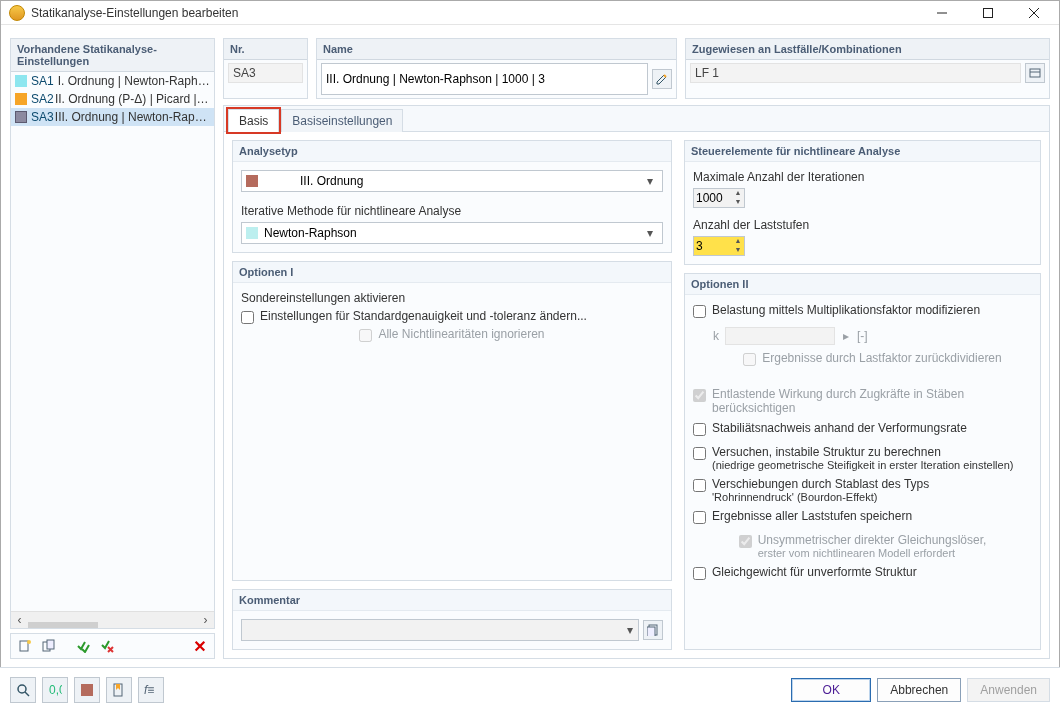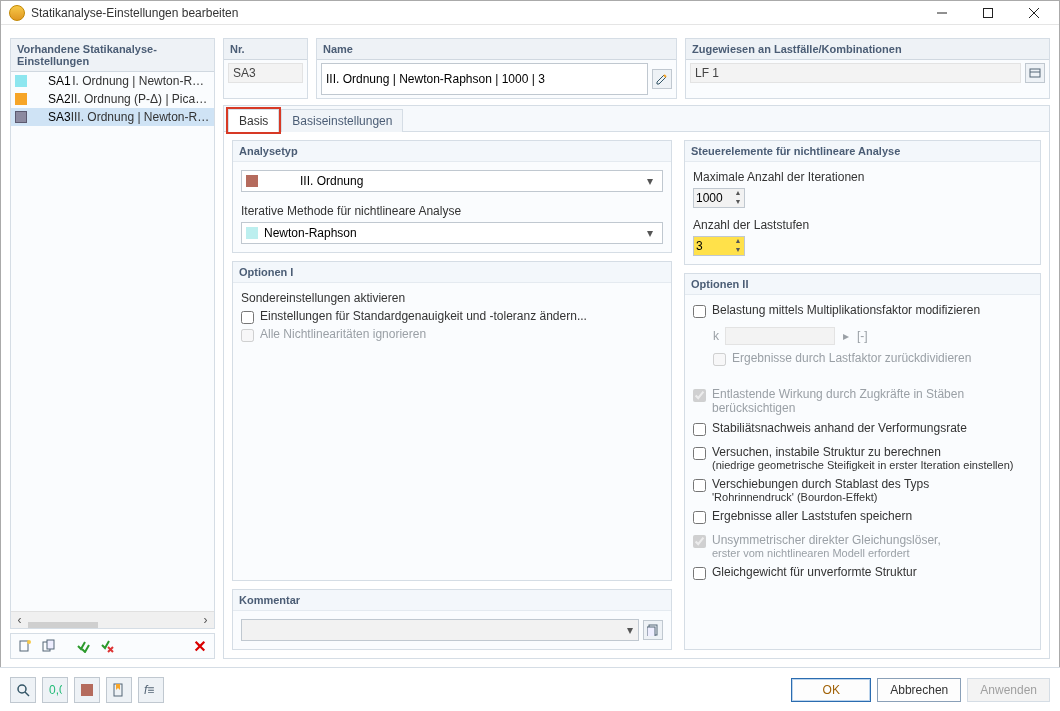--- a/index.html
+++ b/index.html
@@ -17,21 +17,21 @@
 .left-col { width: 205px; display: flex; flex-direction: column; }
 .group-header { background: #eef2f6; border-bottom: 1px solid #d0d8e0; color: #4b5d75; font-weight: 600; font-size: 11px; padding: 4px 6px; }
 .list-pane { border: 1px solid #d5dde5; background: #fafcfe; flex: 1; display: flex; flex-direction: column; overflow: hidden; justify-content: flex-end; }
 .list-body { flex: 1; overflow: hidden; }
 .list-row { display: flex; align-items: center; height: 18px; padding: 0 4px; white-space: nowrap; }
 .list-row.selected { background: #cfe3f5; }
 .swatch { width: 12px; height: 12px; margin-right: 4px; flex: none; }
 .sw-cyan { background: #8de6ef; }
 .sw-orange { background: #f6a528; }
 .sw-grey { background: #8c8aa0; border: 1px solid #5c5a70; }
-.list-id { width: 28px; color: #000000; margin-left: 17px; }
+.list-id { width: 28px; color: #0c4a6e; }
 .list-text { color: #333; overflow: hidden; text-overflow: ellipsis; }
 
 .hscrollbar { height: 17px; background: #f0f0f0; border-top: 1px solid #e0e0e0; display: flex; align-items: center; }
 .hsbtn { width: 17px; height: 17px; display: flex; align-items: center; justify-content: center; color: #555; background: #f0f0f0; }
 .hstrack { flex: 1; position: relative; }
 .hsthumb { position: absolute; left: 0; top: 2px; height: 13px; width: 70px; background: #cfcfcf; }
 
 .left-toolbar { height: 26px; margin-top: 4px; border: 1px solid #d5dde5; background: #fafcfe; display: flex; align-items: center; padding: 0 4px; gap: 4px; }
 .tb-btn { width: 20px; height: 20px; display: flex; align-items: center; justify-content: center; }
 .tb-spacer { flex: 1; }
@@ -70,21 +70,21 @@
 .sec-title { color: #4b5d75; font-weight: 600; font-size: 11px; padding: 4px 6px; border-bottom: 1px solid #e4eaf0; background: #f3f7fb; }
 .field-label { color: #333; margin-bottom: 4px; }
 .combo { display: flex; align-items: center; border: 1px solid #c0c8d0; background: #fff; height: 22px; padding: 0 4px; }
 .combo .combo-text { flex: 1; }
 .combo .cv-btn { width: 16px; color: #555; text-align: center; }
 .combo .sw { width: 12px; height: 12px; margin-right: 6px; }
 .sw-brown { background: #b56b5d; }
 .sw-aqua { background: #bcefef; }
 
 .chk-row { display: flex; align-items: flex-start; gap: 6px; min-height: 18px; color: #333; }
-.chk-row.disabled { color: #9aa0a6; }
+.chk-row.disabled { color: #9aa0a6; justify-content: center; }
 .chk-row input[type=checkbox] { margin-top: 2px; accent-color: #4b5d75; }
 .chk-row .sub { display: block; font-size: 11px; }
 
 .spin-row { display: flex; align-items: center; gap: 4px; }
 .spin { display: inline-flex; align-items: center; border: 1px solid #c0c8d0; background: #f2f2f2; height: 20px; }
 .spin input { width: 38px; border: none; background: transparent; padding: 0 2px; }
 .spin .arrows { width: 12px; display: flex; flex-direction: column; }
 .spin .arrows span { height: 9px; font-size: 7px; line-height: 7px; text-align: center; color: #555; }
 .spin.yellow input { background: #ffe14a; }
 .spin.yellow { background: #ffe14a; }
@@ -96,21 +96,21 @@
 
 .comment-section .sec-body { display: flex; gap: 4px; align-items: center; }
 .comment-combo { flex: 1; display: flex; border: 1px solid #c0c8d0; background: #f2f2f2; height: 22px; align-items: center; }
 .comment-combo .cv-btn { width: 16px; text-align: center; color: #555; }
 
 
 .footer { position: absolute; left: 0; right: 0; bottom: 0; height: 44px; border-top: 1px solid #d5dde5; display: flex; align-items: center; padding: 0 10px; gap: 6px; background: #fff; }
 .footer .tb-btn { width: 26px; height: 26px; border: 1px solid #c0c8d0; background: #eef2f6; }
 .footer .fspacer { flex: 1; }
 .dlg-btn { min-width: 80px; height: 24px; border: 1px solid #8aa0b8; background: #fdfdfd; color: #333; padding: 0 12px; }
-.dlg-btn.primary { border: 1px solid #2b6cb0; color: #a16207; box-shadow: inset 0 0 0 1px #bcd4ec; }
+.dlg-btn.primary { border: 1px solid #2b6cb0; color: #4c1d95; box-shadow: inset 0 0 0 1px #bcd4ec; }
 .dlg-btn.disabled { color: #a0a0a0; border-color: #d5dde5; background: #f3f3f3; }
 
 .section.flex-grow { flex: 1; }
 </style>
 </head>
 <body>
 
 <div class="titlebar">
   <div class="app-icon"></div>
   <div class="titlebar-title">Statikanalyse-Einstellungen bearbeiten</div>

